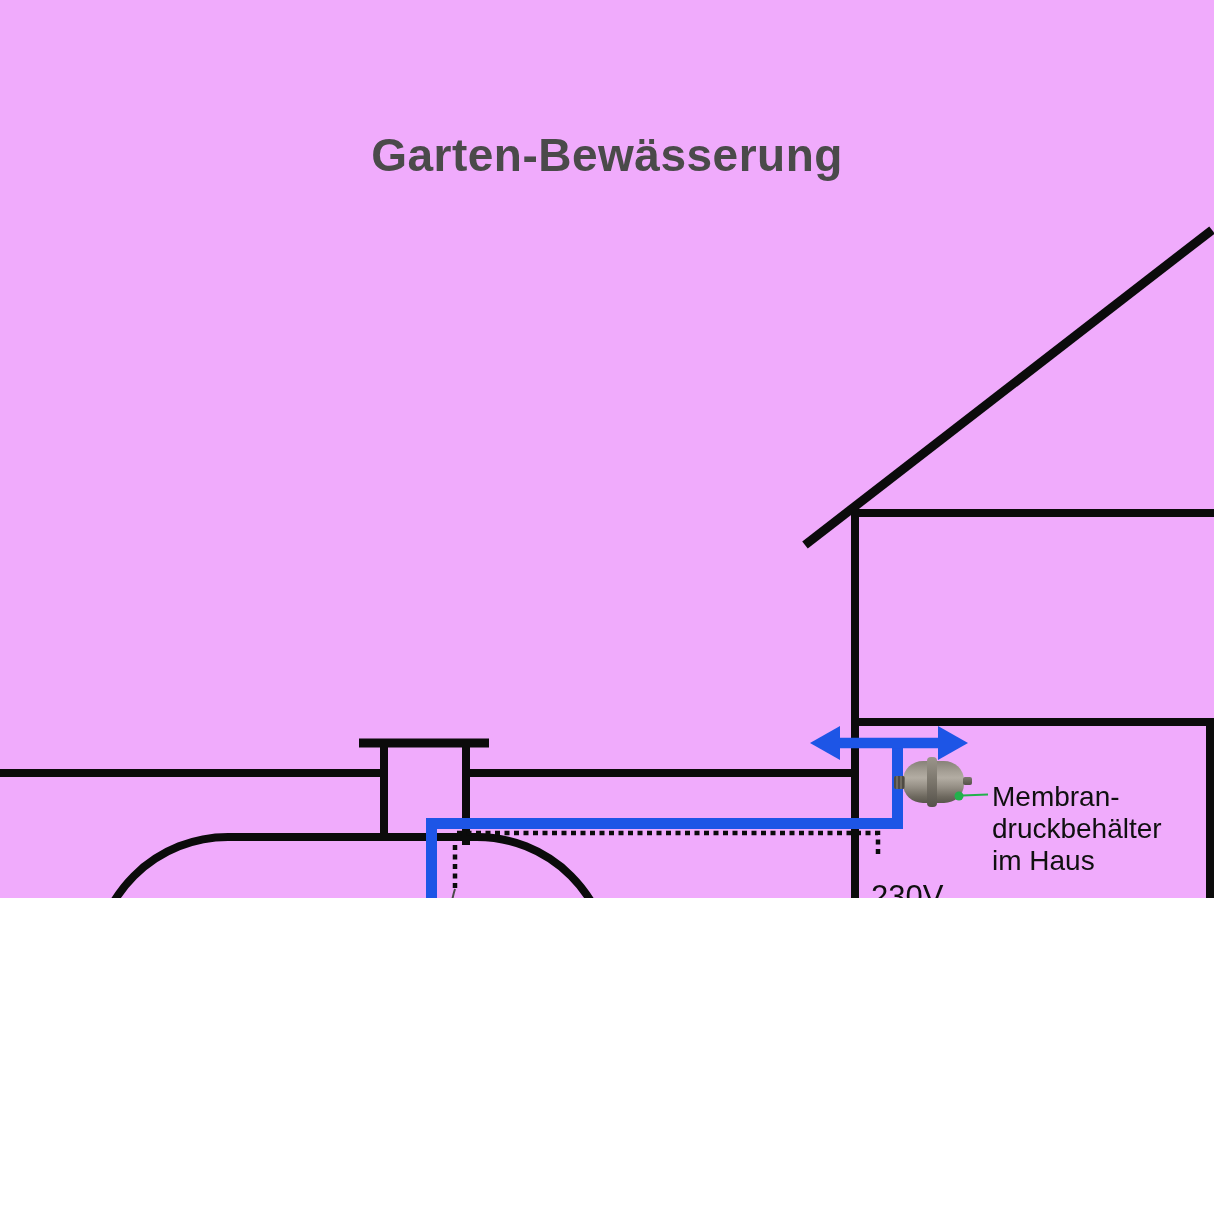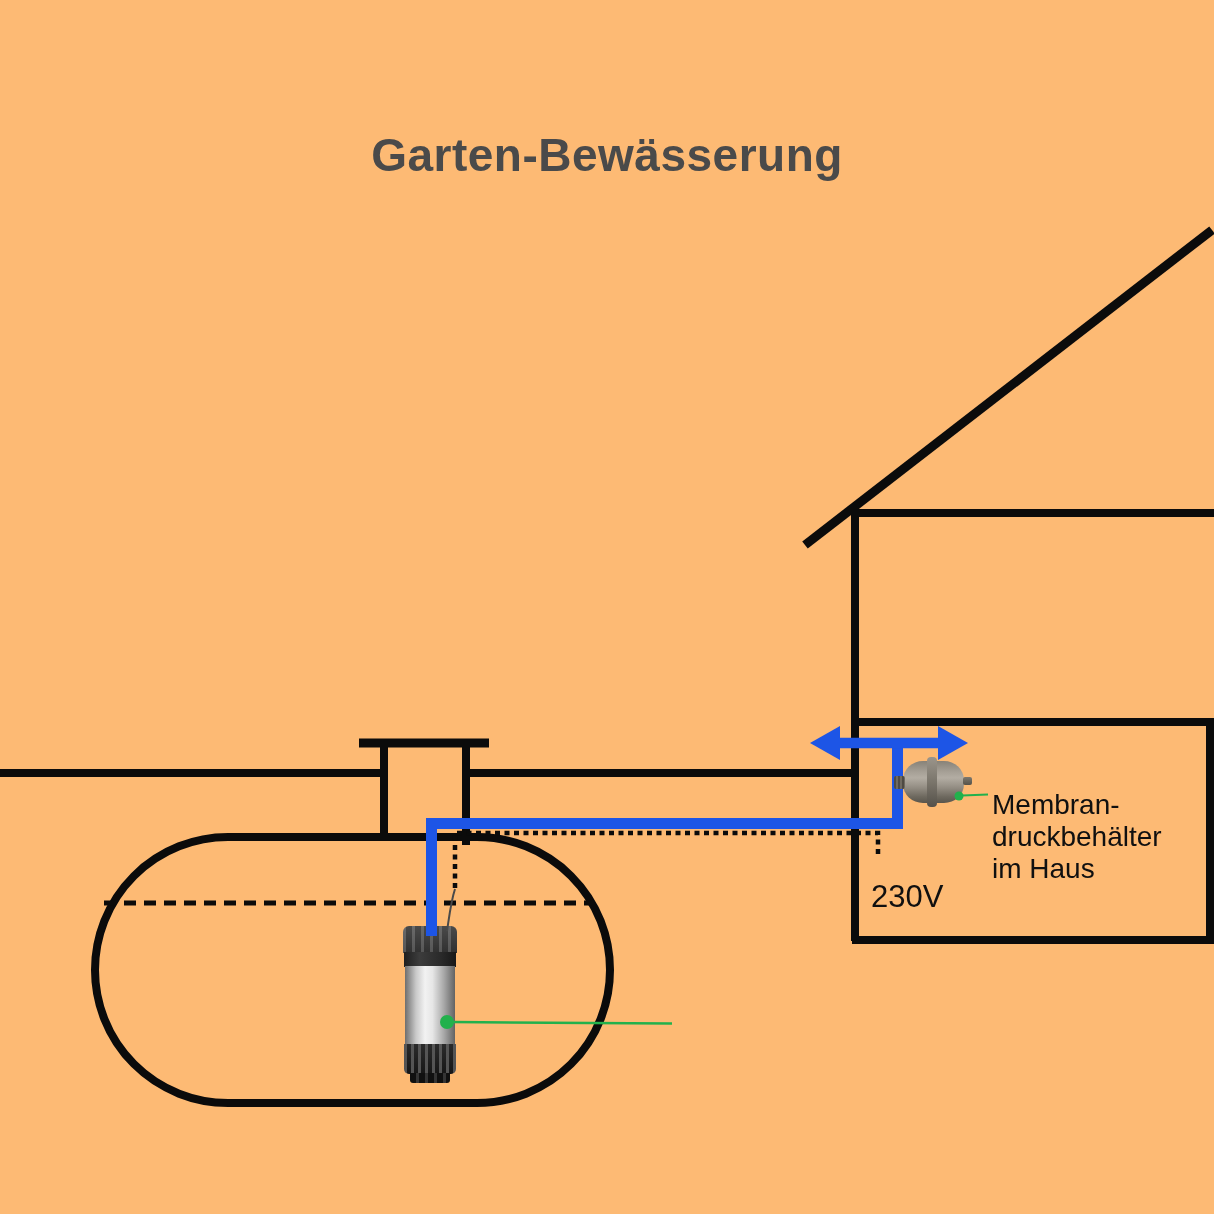--- a/index.html
+++ b/index.html
@@ -1,19 +1,19 @@
 <!DOCTYPE html>
 <html style="--line-black: #0b0b0b; --pipe-blue: #1d55e6; --annotation-green: #22b14c; --title-gray: #4a4a4a; --label-black: #101010;"><head>
 <meta charset="utf-8">
 <style>
   html,body{margin:0;padding:0;background:#ffffff;}
   #canvas{
     position:relative;
-    width:1214px;height:1214px;
-    background:#fdba74;
+    width:1214px;height:898px;
+    background:#f0abfc;
     overflow:hidden;
     font-family:"Liberation Sans", sans-serif;
   }
   .layer{position:absolute;left:0;top:0;width:1214px;height:1214px;}
   svg{display:block;}
 
   
   :root{
     --line-black:#0b0b0b;
     --pipe-blue:#1d55e6;
@@ -34,21 +34,21 @@
     position:absolute;left:250px;top:128px;width:714px;
     text-align:center;
     font-size:46px;font-weight:bold;line-height:1.18;
     letter-spacing:.5px;
     color:var(--title-gray);
   }
 
   
   .label{position:absolute;color:var(--label-black);}
   .label div{white-space:nowrap;}
-  .label-membrane{left:992px;top:781px;font-size:28px;line-height:1.15;margin-top:8px;}
+  .label-membrane{left:992px;top:781px;font-size:28px;line-height:1.15;}
   .label-voltage{left:871px;top:879px;font-size:31px;}
   .label-pump{left:679px;top:997px;font-size:37px;line-height:1.15;}
 
   
   .pump{position:absolute;left:403px;top:926px;width:54px;height:157px;z-index:2;}
   .pump .crown{
     position:absolute;left:0;top:0;width:54px;height:27px;
     background:
       repeating-linear-gradient(90deg, rgba(255,255,255,.18) 0 3px, rgba(0,0,0,0) 3px 9px),
       linear-gradient(180deg,#4a4a4a,#303030);

